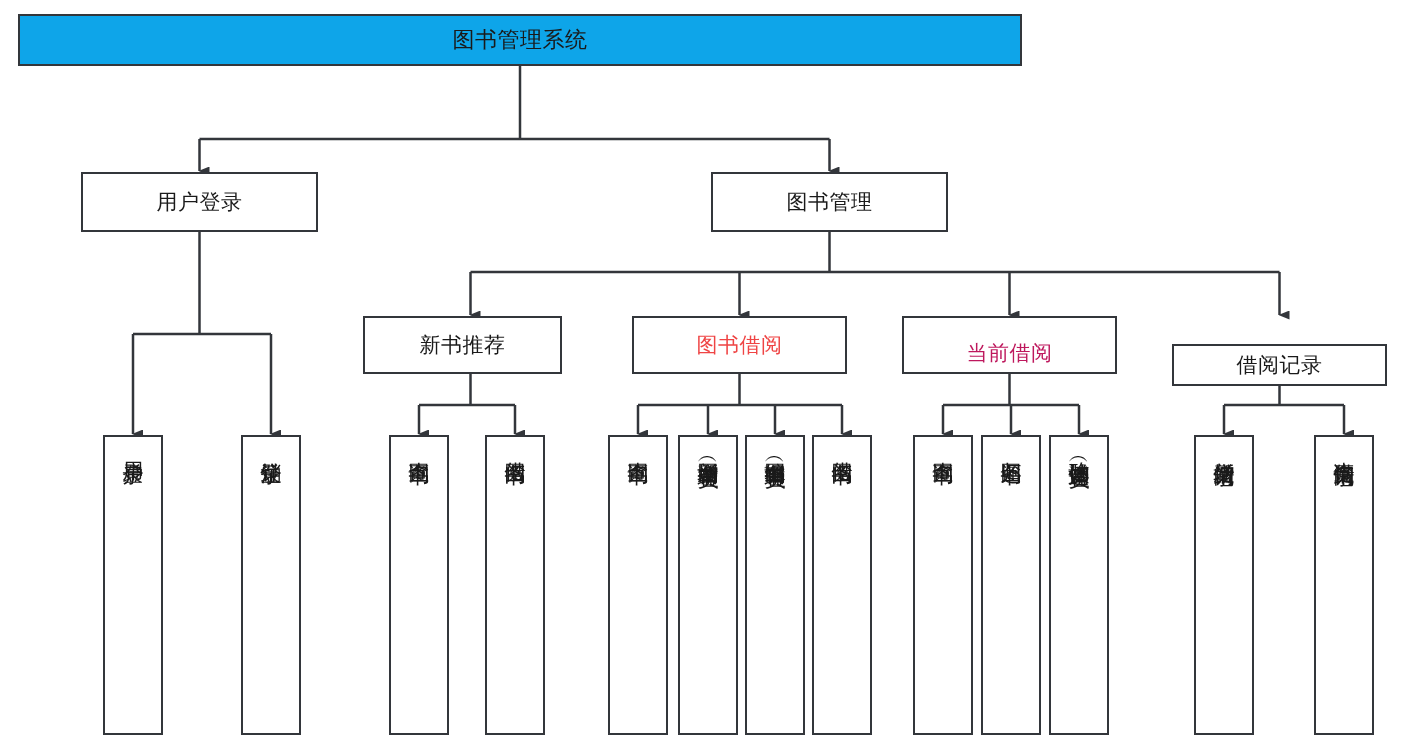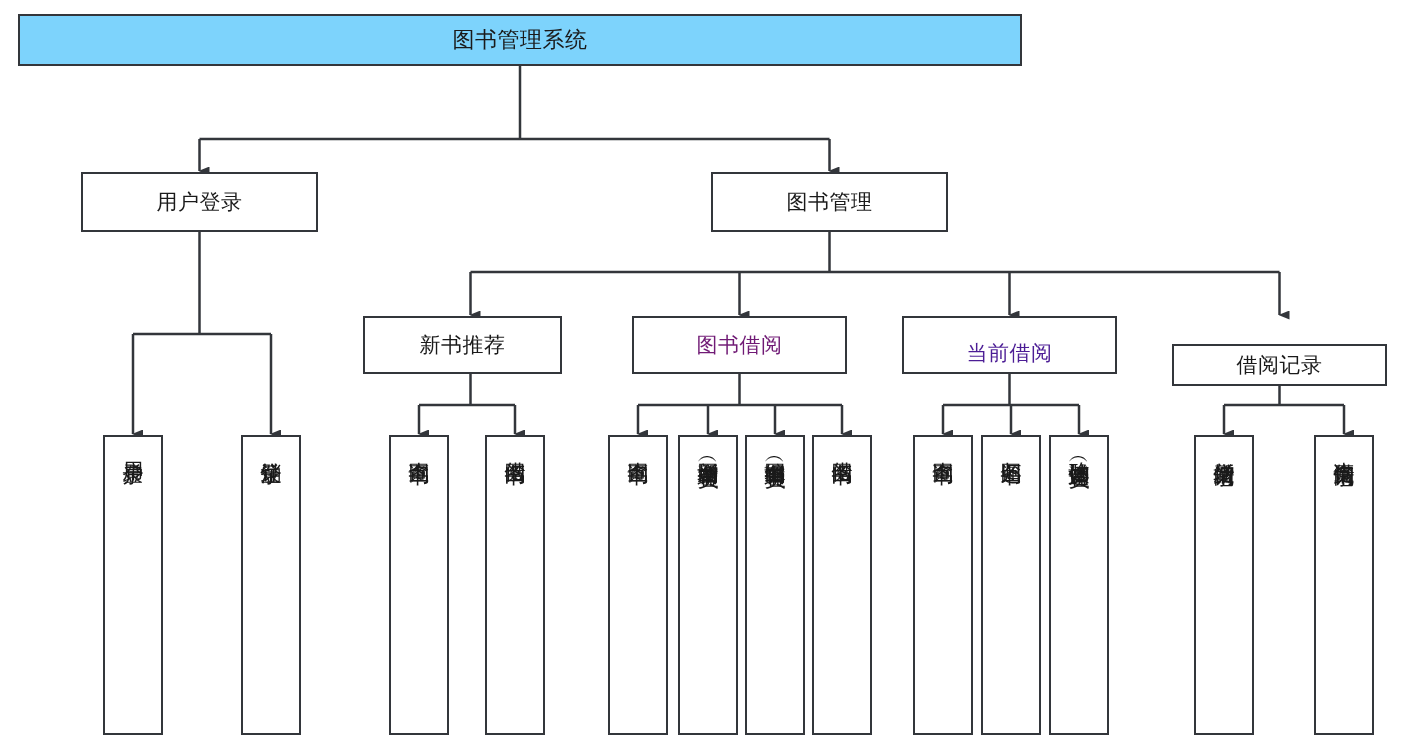--- a/index.html
+++ b/index.html
@@ -111,37 +111,37 @@
         <line x1="943" y1="405" x2="943" y2="434" stroke="#33363b" stroke-width="2.5" marker-end="url(#arrowhead)"></line>
         <line x1="1011" y1="405" x2="1011" y2="434" stroke="#33363b" stroke-width="2.5" marker-end="url(#arrowhead)"></line>
         <line x1="1079" y1="405" x2="1079" y2="434" stroke="#33363b" stroke-width="2.5" marker-end="url(#arrowhead)"></line>
         <line x1="1279.5" y1="374" x2="1279.5" y2="405" stroke="#33363b" stroke-width="2.5"></line>
         <line x1="1224" y1="405" x2="1344" y2="405" stroke="#33363b" stroke-width="2.5"></line>
         <line x1="1224" y1="405" x2="1224" y2="434" stroke="#33363b" stroke-width="2.5" marker-end="url(#arrowhead)"></line>
         <line x1="1344" y1="405" x2="1344" y2="434" stroke="#33363b" stroke-width="2.5" marker-end="url(#arrowhead)"></line>
       </g>
   </svg>
   <div id="nodes-layer">
-      <div class="node root" style="left: 18px; top: 14px; width: 1004px; height: 52px; border-color: rgb(51, 54, 59); background: #7dd3fc;">
+      <div class="node root" style="left: 18px; top: 14px; width: 1004px; height: 52px; border-color: rgb(51, 54, 59); background: #0ea5e9;">
         <span class="node-label" style="color: rgb(26, 26, 26);">图书管理系统</span>
       </div>
       <div class="node" style="left: 81px; top: 172px; width: 237px; height: 60px; border-color: rgb(51, 54, 59); background: rgb(255, 255, 255);">
         <span class="node-label" style="color: rgb(26, 26, 26);">用户登录</span>
       </div>
       <div class="node" style="left: 711px; top: 172px; width: 237px; height: 60px; border-color: rgb(51, 54, 59); background: rgb(255, 255, 255);">
         <span class="node-label" style="color: rgb(26, 26, 26);">图书管理</span>
       </div>
       <div class="node" style="left: 363px; top: 316px; width: 199px; height: 58px; border-color: rgb(51, 54, 59); background: rgb(255, 255, 255);">
         <span class="node-label" style="color: rgb(26, 26, 26);">新书推荐</span>
       </div>
       <div class="node" style="left: 632px; top: 316px; width: 215px; height: 58px; border-color: rgb(51, 54, 59); background: rgb(255, 255, 255);">
-        <span class="node-label" style="color: #701a75; text-align: center;">图书借阅</span>
+        <span class="node-label" style="color: #ef4444; text-align: center;">图书借阅</span>
       </div>
       <div class="node" style="left: 902px; top: 316px; width: 215px; height: 58px; border-color: rgb(51, 54, 59); background: rgb(255, 255, 255);">
-        <span class="node-label" style="color: #4c1d95; margin-top: 16px;">当前借阅</span>
+        <span class="node-label" style="color: #be185d; margin-top: 16px;">当前借阅</span>
       </div>
       <div class="node" style="left: 1172px; top: 316px; width: 215px; height: 42px; border-color: rgb(51, 54, 59); background: rgb(255, 255, 255); margin-top: 28px;">
         <span class="node-label" style="color: rgb(26, 26, 26);">借阅记录</span>
       </div>
       <div class="node vertical" style="left: 103px; top: 435px; width: 60px; height: 300px; border-color: rgb(51, 54, 59); background: rgb(255, 255, 255);">
         <span class="node-label" style="color: rgb(26, 26, 26);">用户登录</span>
       </div>
       <div class="node vertical" style="left: 241px; top: 435px; width: 60px; height: 300px; border-color: rgb(51, 54, 59); background: rgb(255, 255, 255);">
         <span class="node-label" style="color: rgb(26, 26, 26);">注销登录</span>
       </div>

